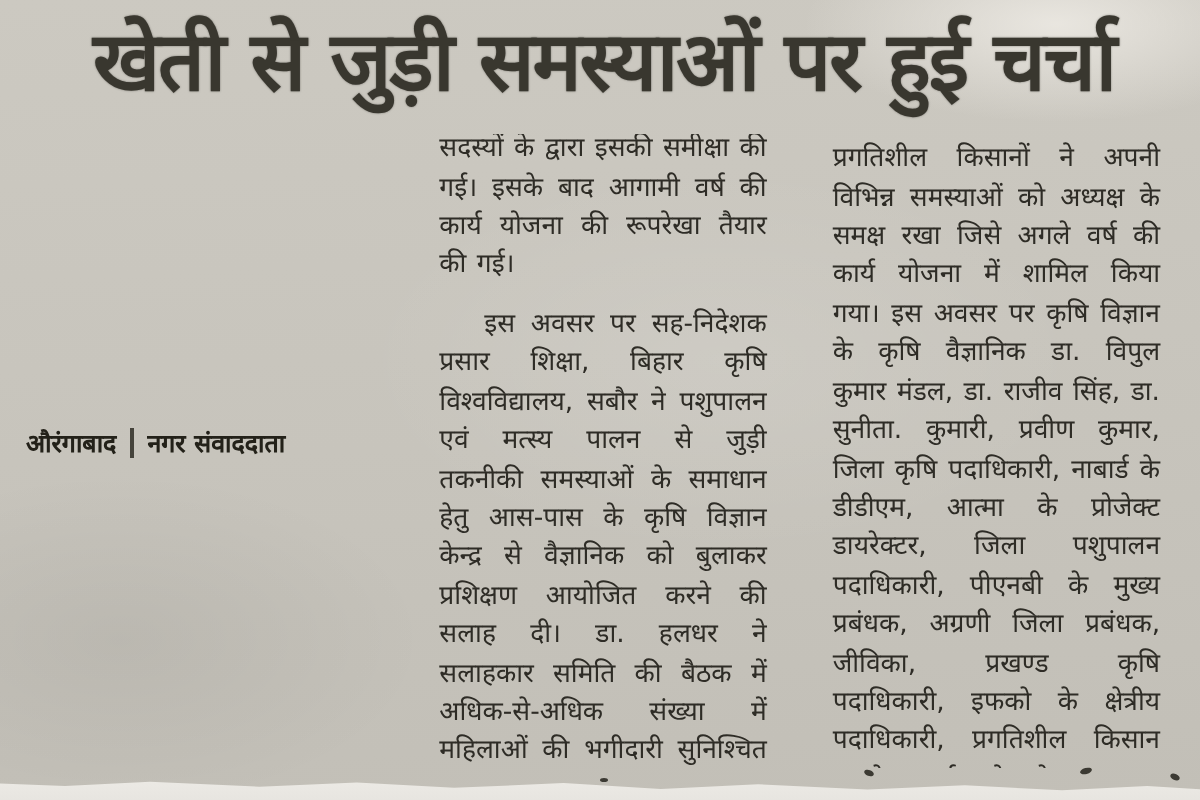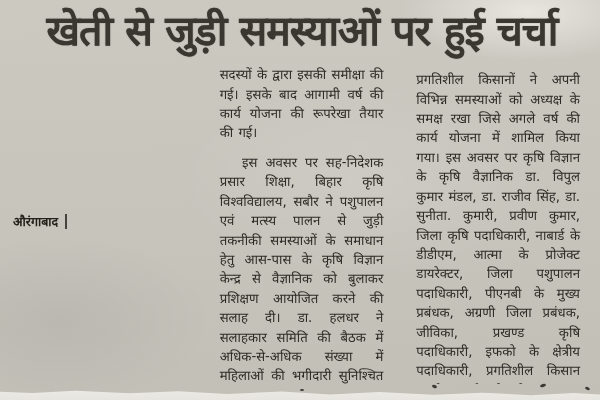--- a/index.html
+++ b/index.html
@@ -65,20 +65,21 @@
 <div class="page">
 
   <h1 class="headline">खेती से जुड़ी समस्याओं पर हुई चर्चा</h1>
 
   <div class="columns">
 
     <div class="col">
       <div class="byline">
         <span>औरंगाबाद</span>
         <span class="vrule"></span>
+        <span>नगर संवाददाता</span>
       </div>
     </div>
 
     <div class="col">
       <p class="para">गये कदमों की चर्चा की। वैज्ञानिक सलाहकार समिति के अध्यक्ष व सदस्यों के द्वारा इसकी समीक्षा की गई। इसके बाद आगामी वर्ष की कार्य योजना की रूपरेखा तैयार की गई।</p>
       <p class="para indent">इस अवसर पर सह-निदेशक प्रसार शिक्षा, बिहार कृषि विश्वविद्यालय, सबौर ने पशुपालन एवं मत्स्य पालन से जुड़ी तकनीकी समस्याओं के समाधान हेतु आस-पास के कृषि विज्ञान केन्द्र से वैज्ञानिक को बुलाकर प्रशिक्षण आयोजित करने की सलाह दी। डा. हलधर ने सलाहकार समिति की बैठक में अधिक-से-अधिक संख्या में महिलाओं की भगीदारी सुनिश्चित करने की सलाह दी। उन्होंने एकीकृत फसल प्रणाली को</p>
     </div>
 
     <div class="col">
       <p class="para">किसानों के बीच बढ़ावा देने की बात भी कही। बैठक में उपस्थिति प्रगतिशील किसानों ने अपनी विभिन्न समस्याओं को अध्यक्ष के समक्ष रखा जिसे अगले वर्ष की कार्य योजना में शामिल किया गया। इस अवसर पर कृषि विज्ञान के कृषि वैज्ञानिक डा. विपुल कुमार मंडल, डा. राजीव सिंह, डा. सुनीता. कुमारी, प्रवीण कुमार, जिला कृषि पदाधिकारी, नाबार्ड के डीडीएम, आत्मा के प्रोजेक्ट डायरेक्टर, जिला पशुपालन पदाधिकारी, पीएनबी के मुख्य प्रबंधक, अग्रणी जिला प्रबंधक, जीविका, प्रखण्ड कृषि पदाधिकारी, इफको के क्षेत्रीय पदाधिकारी, प्रगतिशील किसान आलोक शर्मा, उमेश मेहता, सुषमा देवी आदि थे।</p>

